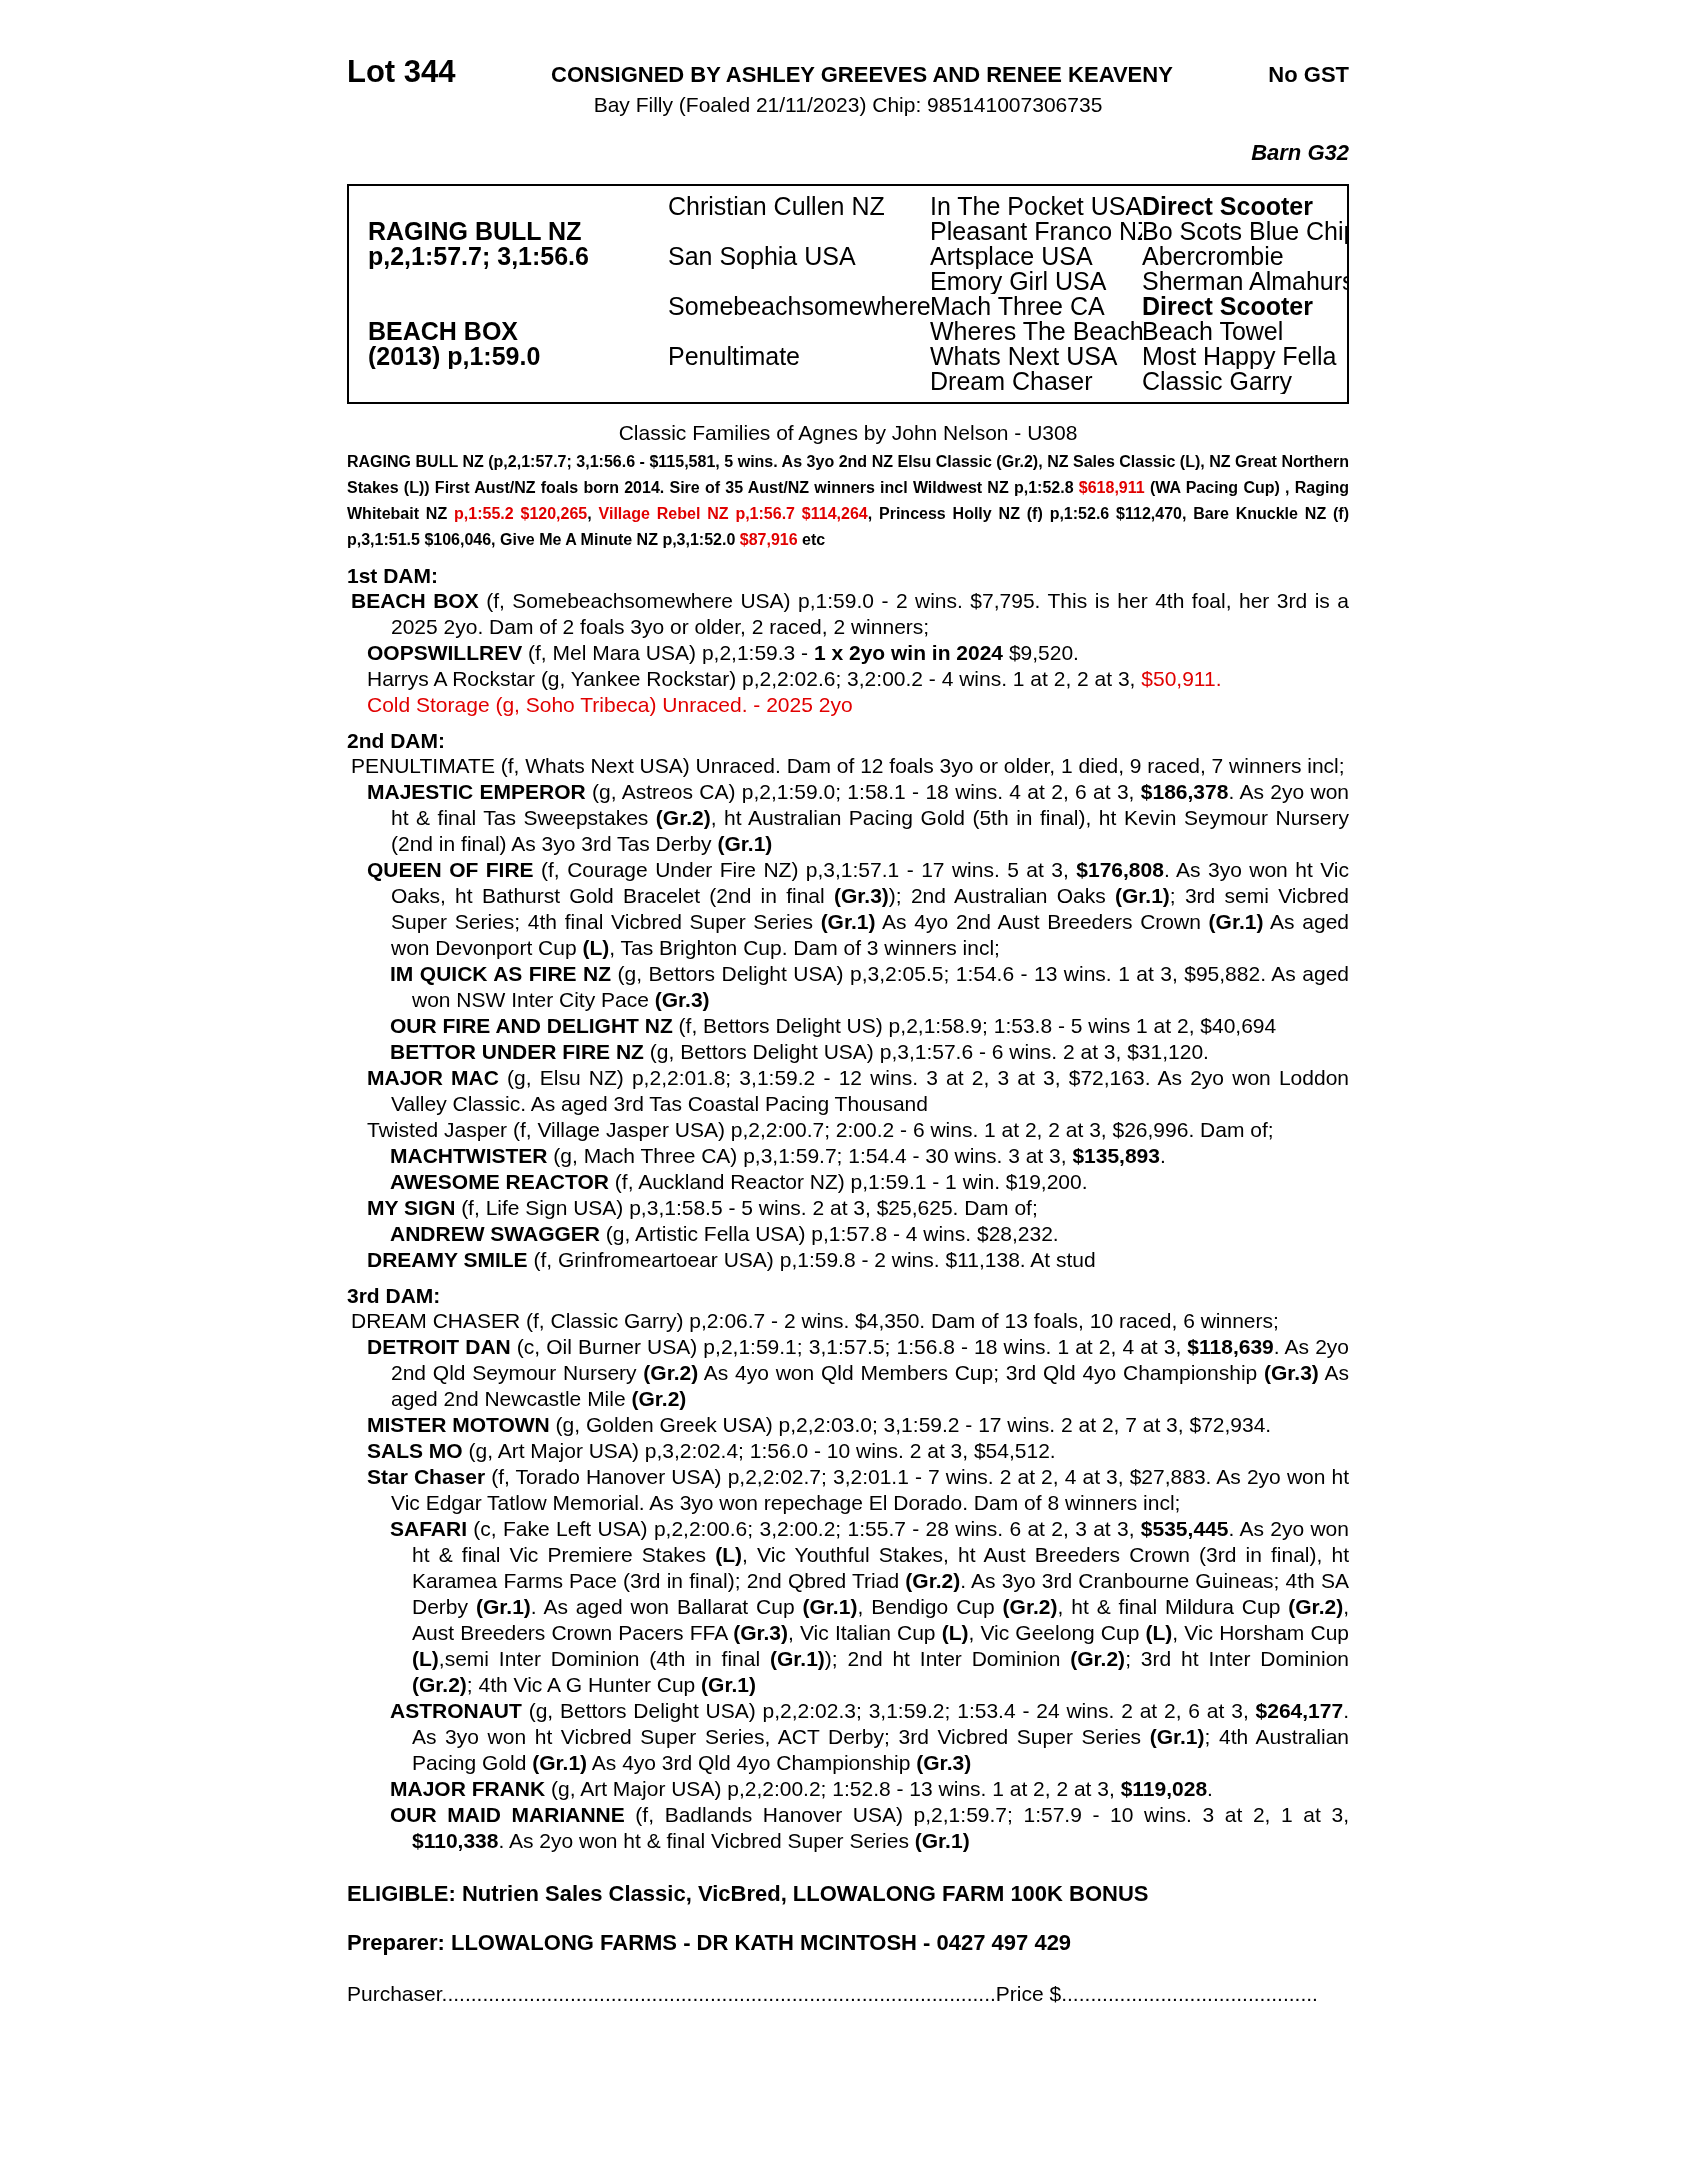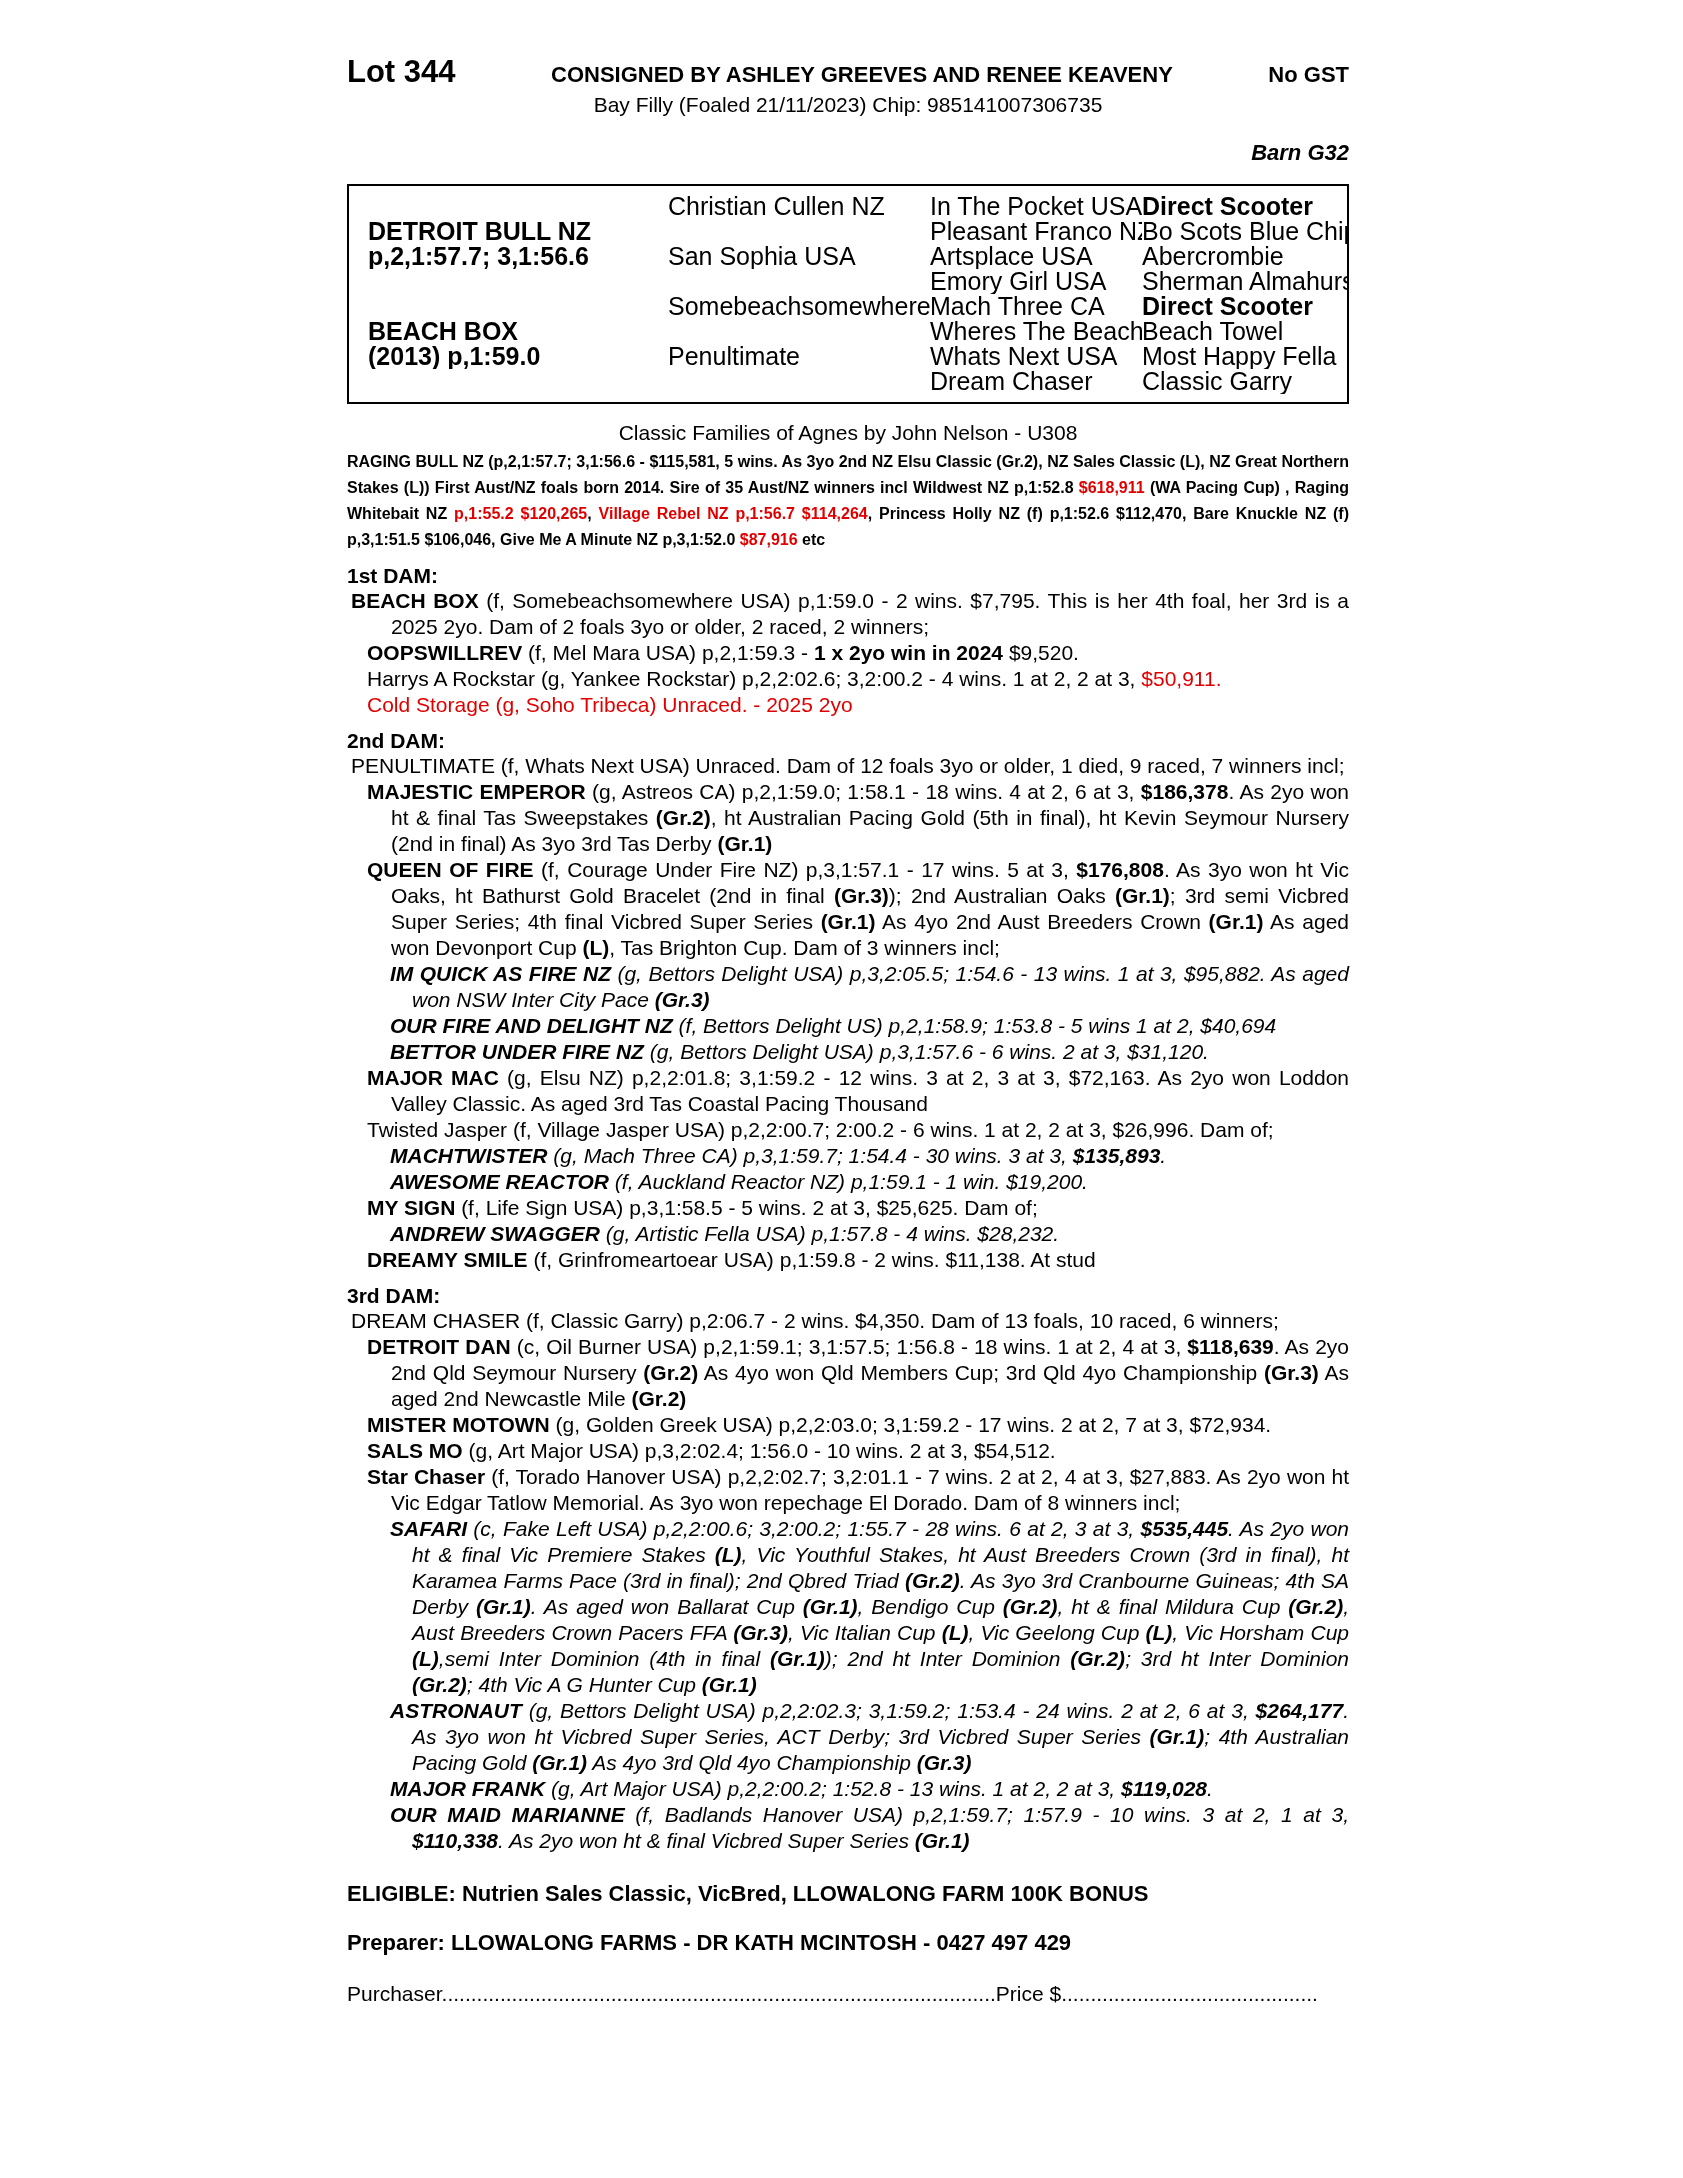--- a/index.html
+++ b/index.html
@@ -24,21 +24,21 @@
   .pcell{white-space:nowrap;overflow:hidden;}
 
   .famnote{margin-top:17px;font-size:21px;text-align:center;}
 
   .sire{margin-top:4px;font-size:16px;line-height:26px;font-weight:bold;text-align:justify;}
 
   .dam-heading{margin-top:11px;font-size:21px;font-weight:bold;}
   .entry{font-size:21px;line-height:26px;text-align:justify;}
   .e-dam{padding-left:44px;text-indent:-40px;}
   .e-l1{padding-left:44px;text-indent:-24px;}
-  .e-l2{padding-left:65px;text-indent:-22px;font-style:italic;}
+  .e-l2{padding-left:65px;text-indent:-22px;}
 
   .eligible{margin-top:27px;font-size:22px;font-weight:bold;}
   .preparer{margin-top:23px;font-size:22px;font-weight:bold;}
   .purchline{margin-top:26px;font-size:21px;white-space:nowrap;overflow:hidden;}
 </style>
 </head>
 <body>
 
 <div class="content">
 
@@ -48,21 +48,21 @@
     <div class="nogst">No GST</div>
   </div>
   <div class="bayline">Bay Filly (Foaled 21/11/2023) Chip: 985141007306735</div>
   <div class="barn">Barn G32</div>
 
   <div class="ptable">
     <div class="pcell"></div>
     <div class="pcell"><span>Christian Cullen NZ</span></div>
     <div class="pcell"><span>In The Pocket USA</span></div>
     <div class="pcell"><span class="b">Direct Scooter</span></div>
-    <div class="pcell"><span class="b">DETROIT BULL NZ</span></div>
+    <div class="pcell"><span class="b">RAGING BULL NZ</span></div>
     <div class="pcell"></div>
     <div class="pcell"><span>Pleasant Franco NZ</span></div>
     <div class="pcell"><span>Bo Scots Blue Chip</span></div>
     <div class="pcell"><span class="b">p,2,1:57.7; 3,1:56.6</span></div>
     <div class="pcell"><span>San Sophia USA</span></div>
     <div class="pcell"><span>Artsplace USA</span></div>
     <div class="pcell"><span>Abercrombie</span></div>
     <div class="pcell"></div>
     <div class="pcell"></div>
     <div class="pcell"><span>Emory Girl USA</span></div>

